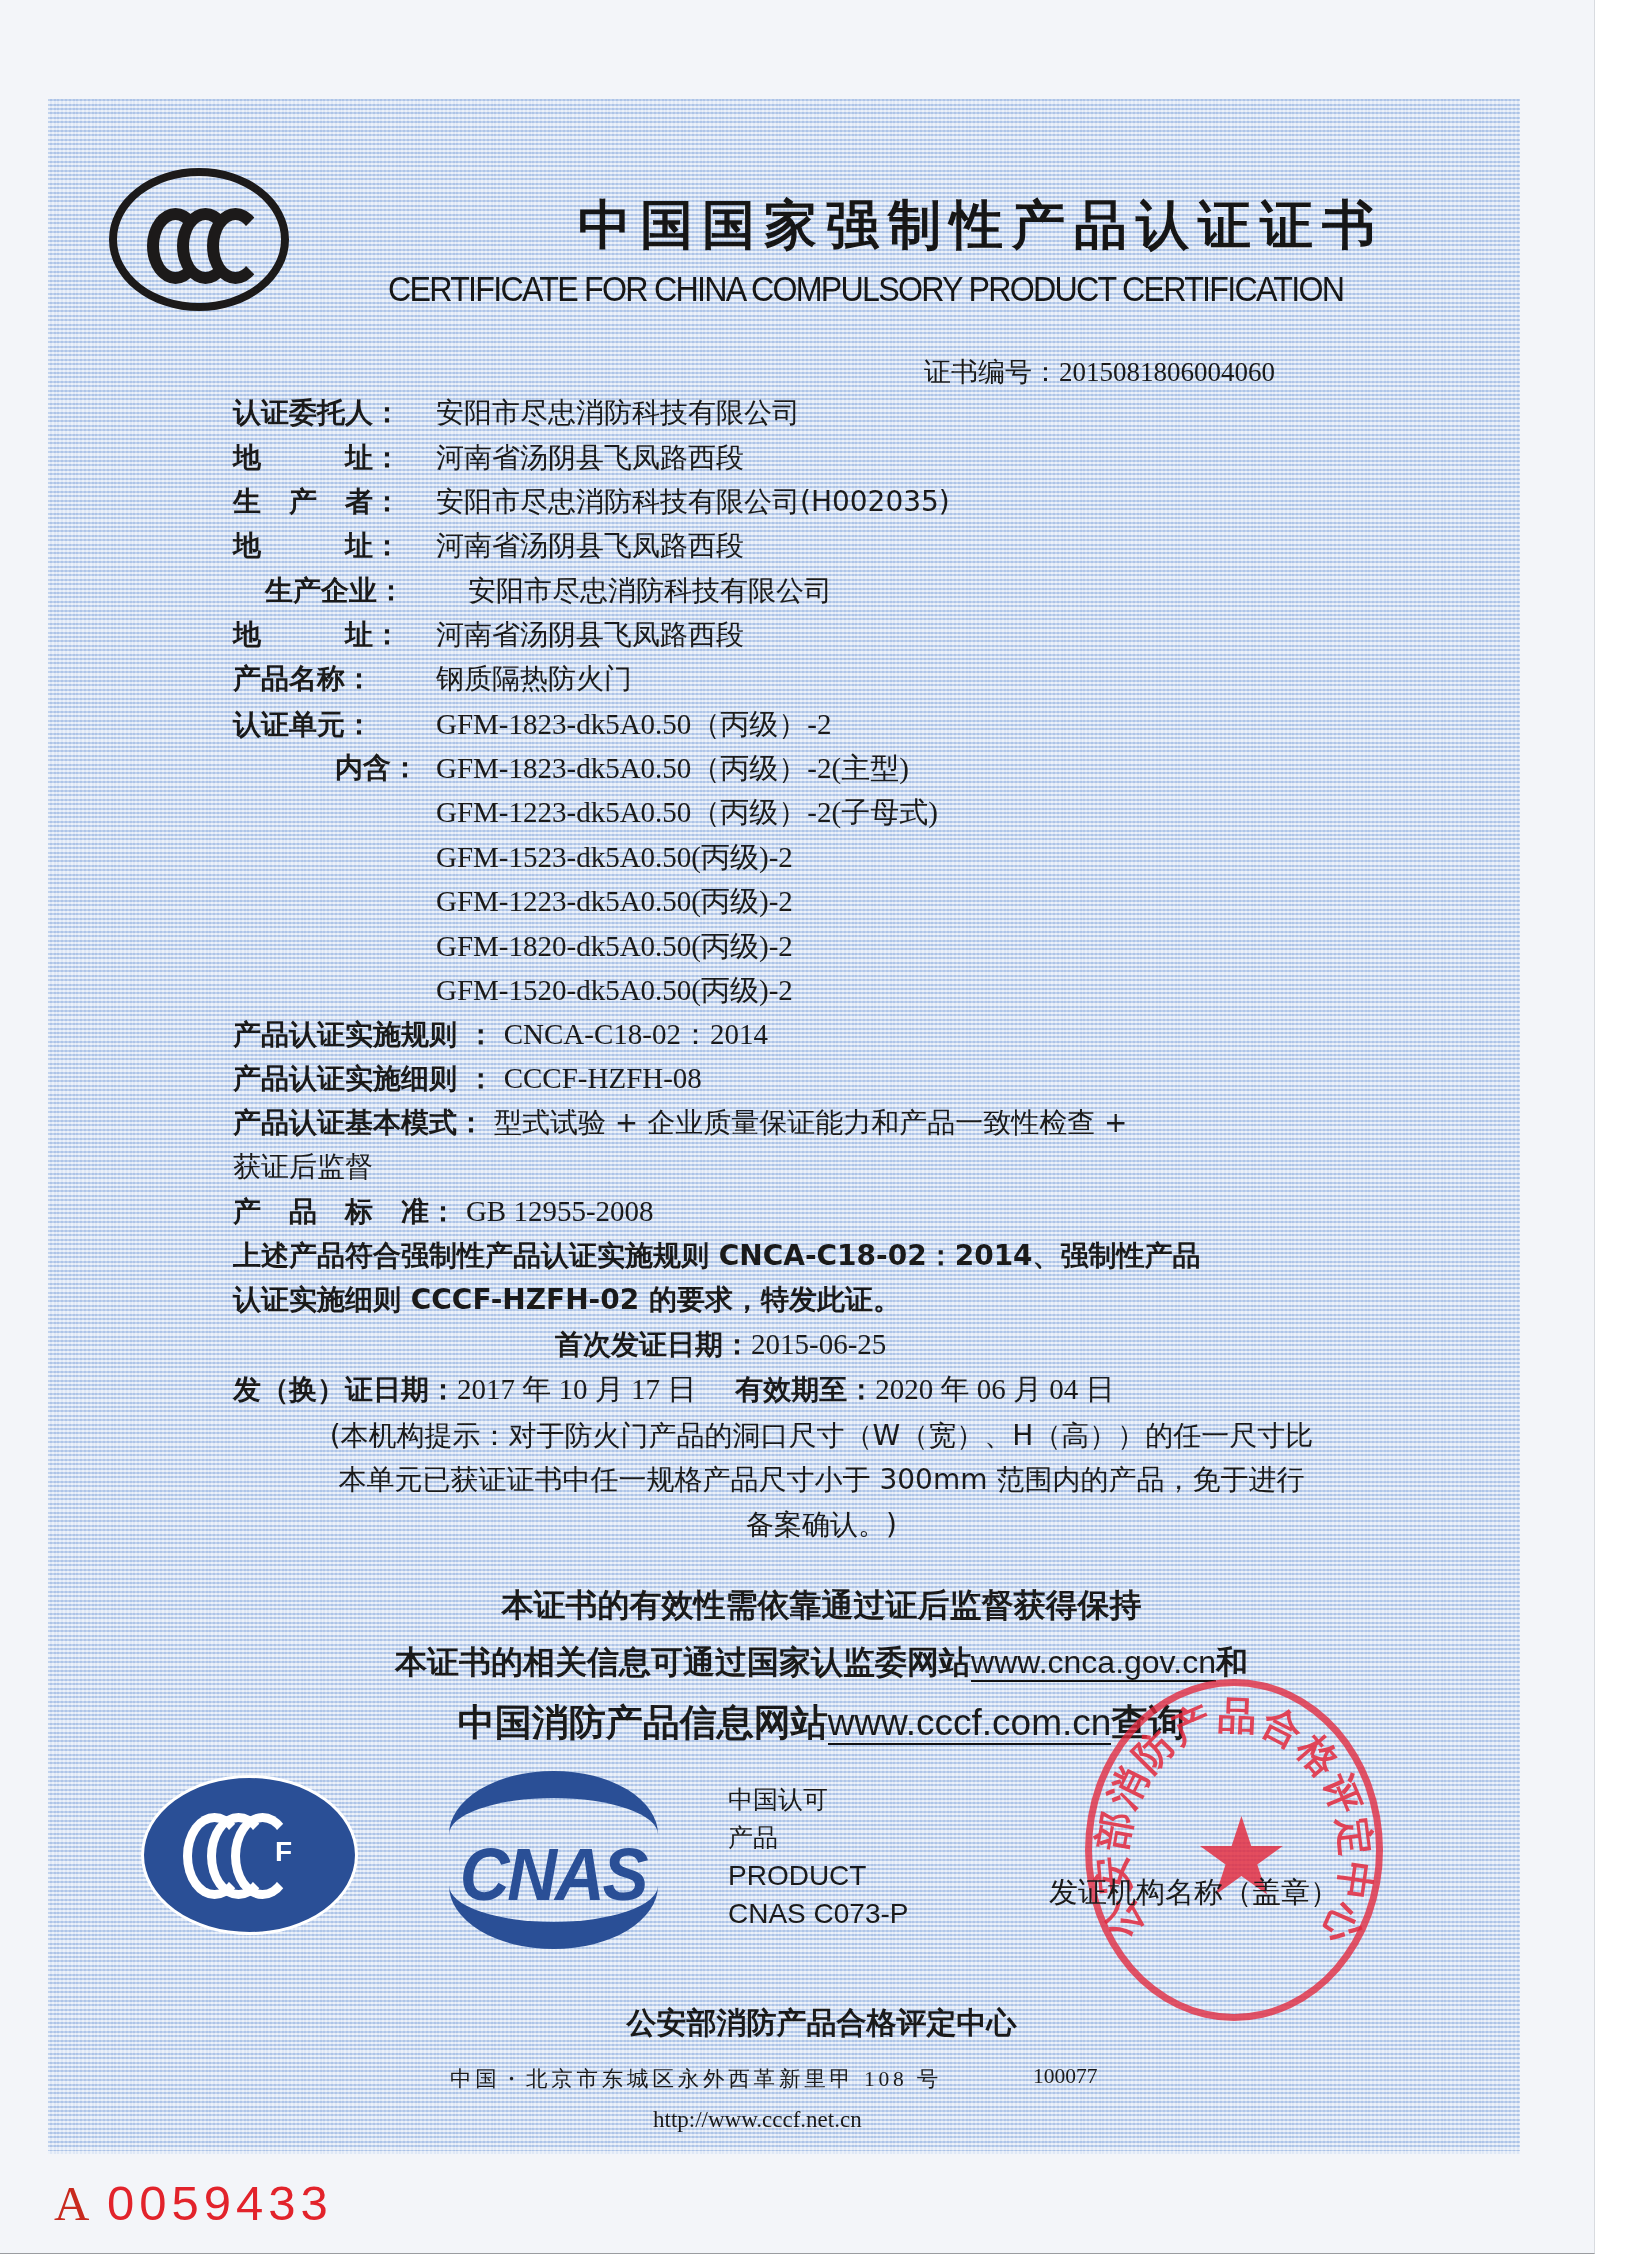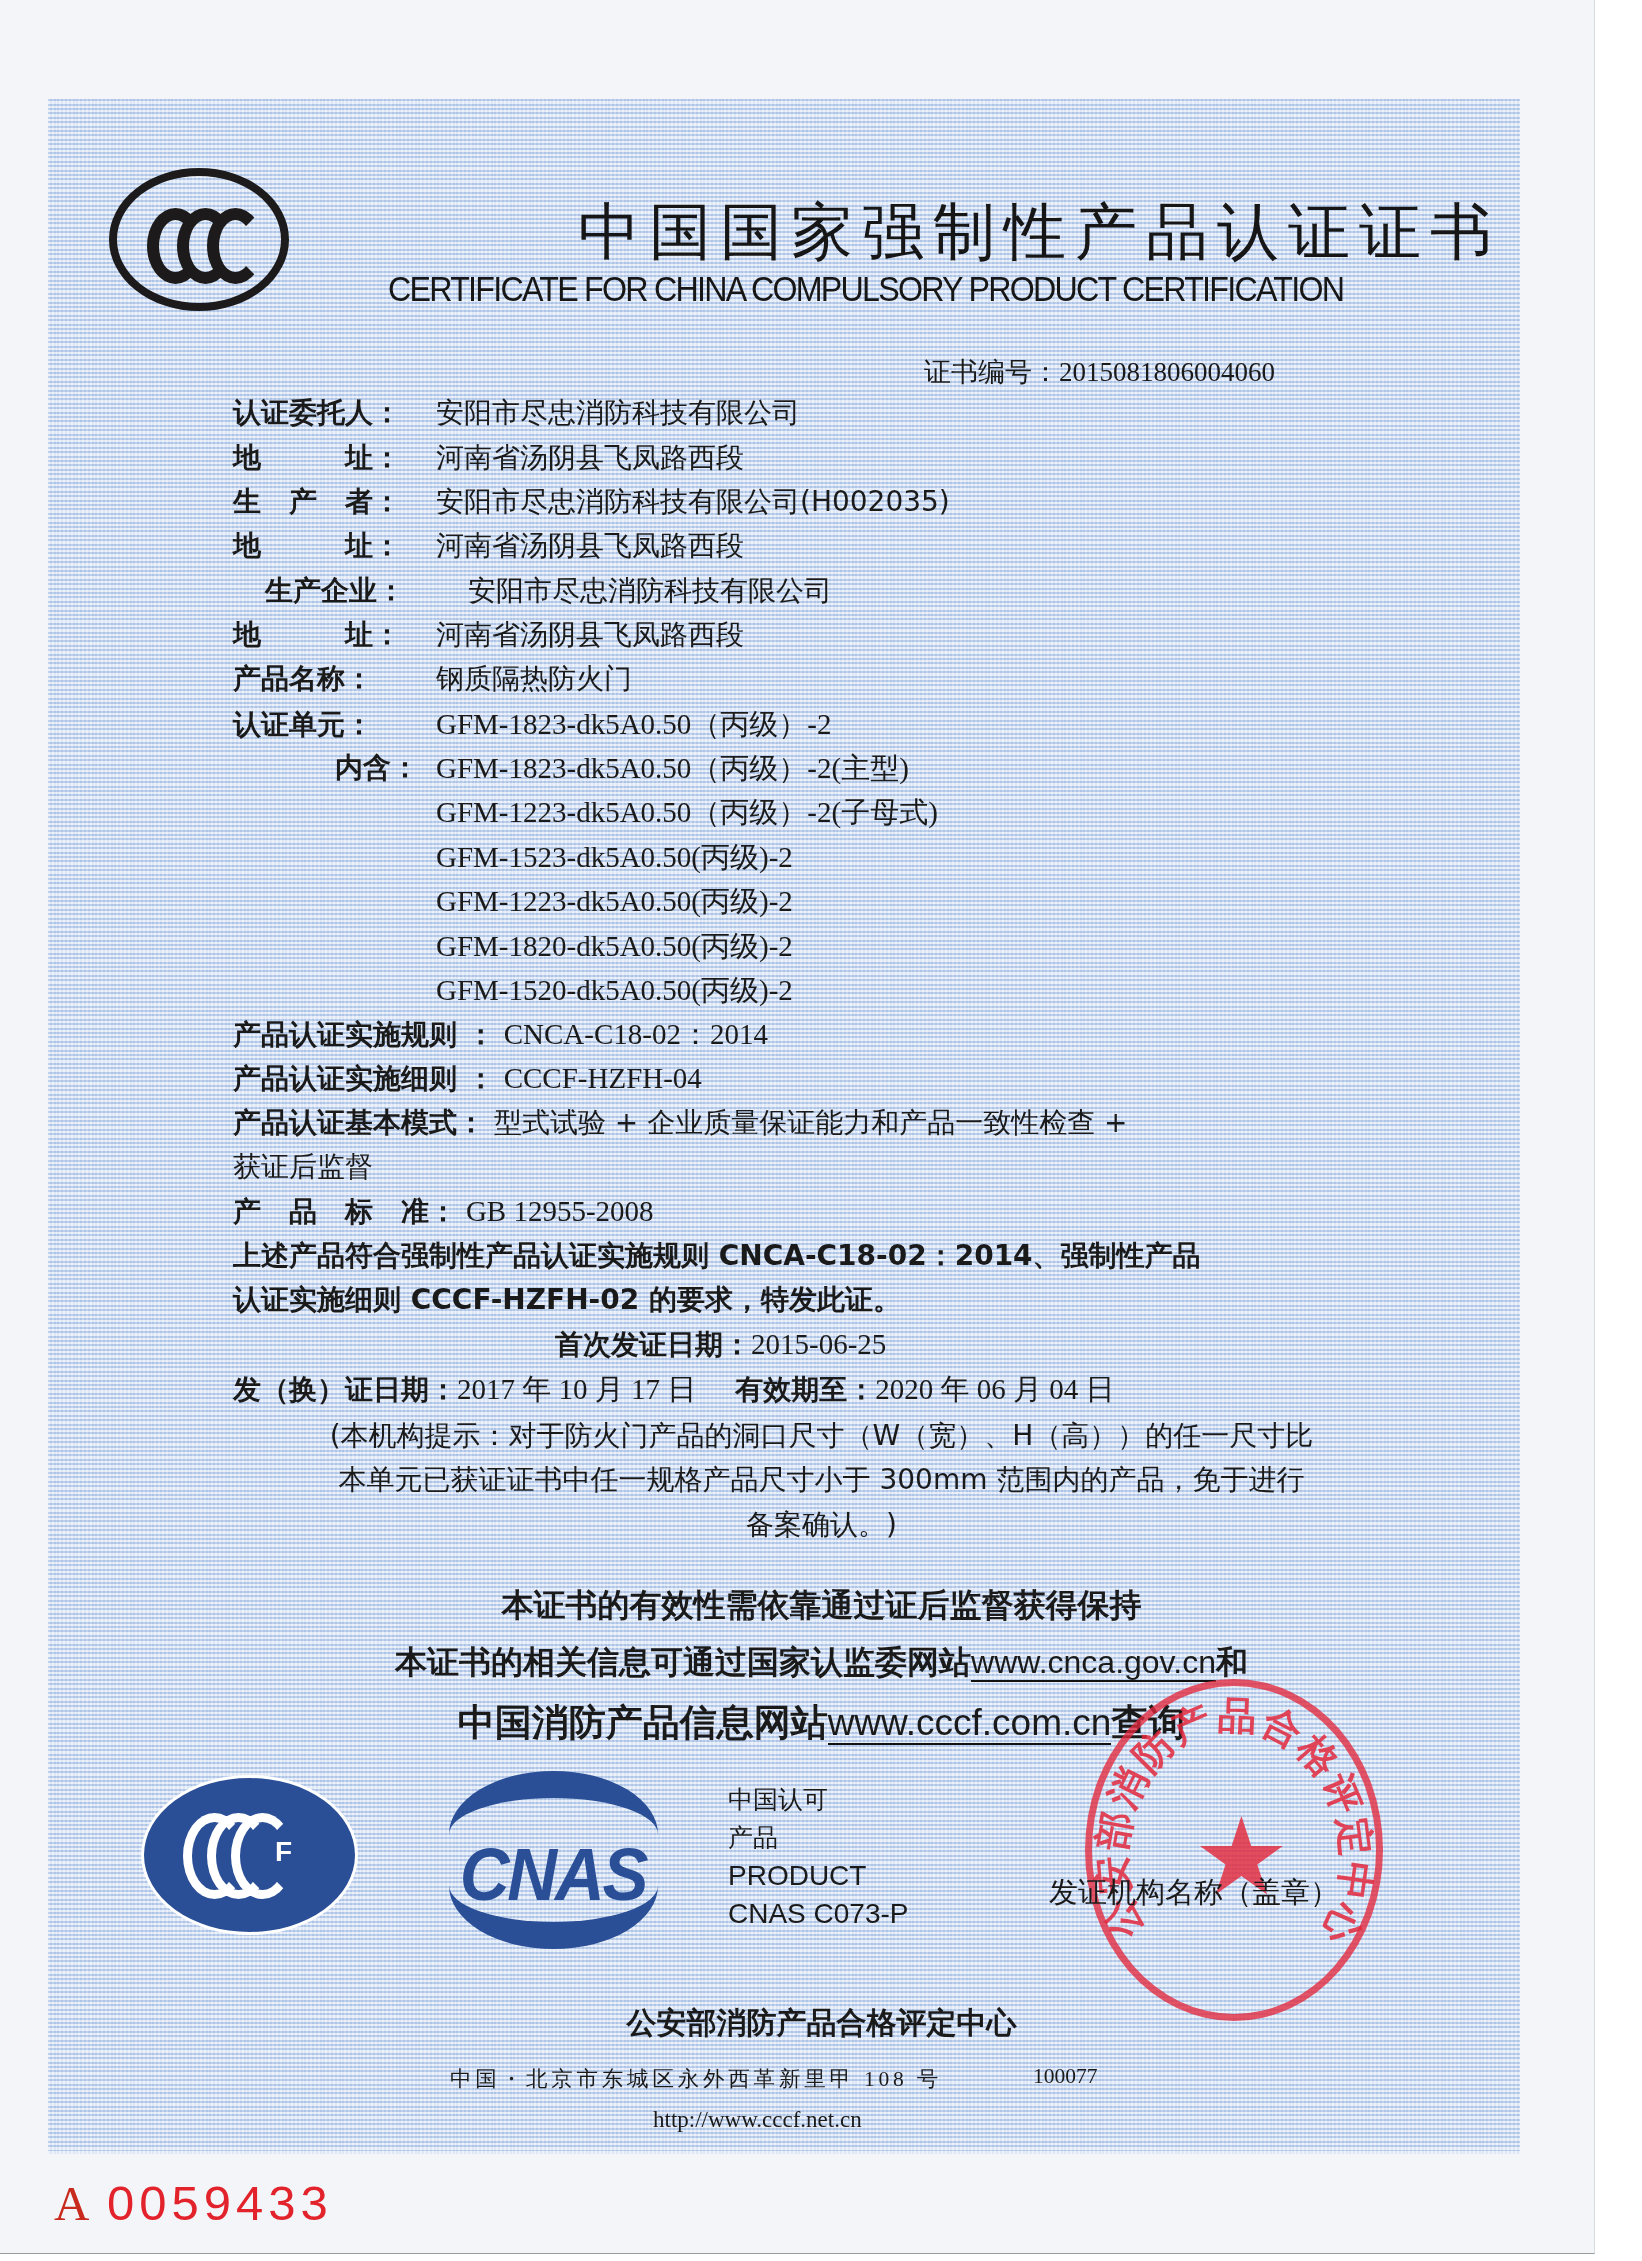--- a/index.html
+++ b/index.html
@@ -32,21 +32,21 @@
     position: absolute; left: 109px; top: 168px; width: 180px; height: 143px;
     border: 8.2px solid #1c1a1a; border-radius: 50%; box-sizing: border-box;
   }
   .ccc-c {
     position: absolute; top: 32px; width: 57px; height: 76px;
     border: 12.7px solid #1c1a1a; border-right-color: transparent;
     border-radius: 50%; box-sizing: border-box;
   }
 
   .title-cn {
-    left: 578px; top: 190px; font-size: 62px; font-weight: normal; letter-spacing: 9px;
+    left: 578px; top: 190px; font-size: 53px; font-weight: bold; letter-spacing: 9px;
     font-family: "DejaVu Sans", sans-serif; color: #161616;
   }
   .title-en {
     left: 388px; top: 269px; font-size: 35px; letter-spacing: -1.9px;
     font-family: "Liberation Sans", sans-serif; color: #161616; transform: scaleX(0.92); transform-origin: left;
   }
   .cert-no { left: 924px; top: 354px; font-size: 27px; }
   .cert-no .lbl { font-family: "DejaVu Sans", sans-serif; }
 
   .field { left: 233px; font-size: 28px; }
@@ -151,21 +151,21 @@
 <div class="abs field" style="top:793px; left:436px;"><span class="mono">GFM-1223-dk5A0.50（丙级）-2(子母式)</span></div>
 <div class="abs field" style="top:838px; left:436px;"><span class="mono">GFM-1523-dk5A0.50(丙级)-2</span></div>
 <div class="abs field" style="top:882px; left:436px;"><span class="mono">GFM-1223-dk5A0.50(丙级)-2</span></div>
 <div class="abs field" style="top:927px; left:436px;text-align:right;"><span class="mono">GFM-1820-dk5A0.50(丙级)-2</span></div>
 <div class="abs field" style="top:971px; left:436px;"><span class="mono">GFM-1520-dk5A0.50(丙级)-2</span></div>
 
 <div class="abs field" style="top:1015px;">
   <span class="lbl">产品认证实施规则 ：</span> <span class="mono">CNCA-C18-02：2014</span>
 </div>
 <div class="abs field" style="top:1060px;">
-  <span class="lbl">产品认证实施细则 ：</span> <span class="mono">CCCF-HZFH-04</span>
+  <span class="lbl">产品认证实施细则 ：</span> <span class="mono">CCCF-HZFH-08</span>
 </div>
 <div class="abs field" style="top:1104px;">
   <span class="lbl">产品认证基本模式：</span> <span class="val">型式试验 + 企业质量保证能力和产品一致性检查 +</span>
 </div>
 <div class="abs field" style="top:1148px;">
   <span class="val">获证后监督</span>
 </div>
 <div class="abs field" style="top:1193px;">
   <span class="lbl">产　品　标　准：</span> <span class="mono">GB 12955-2008</span>
 </div>

